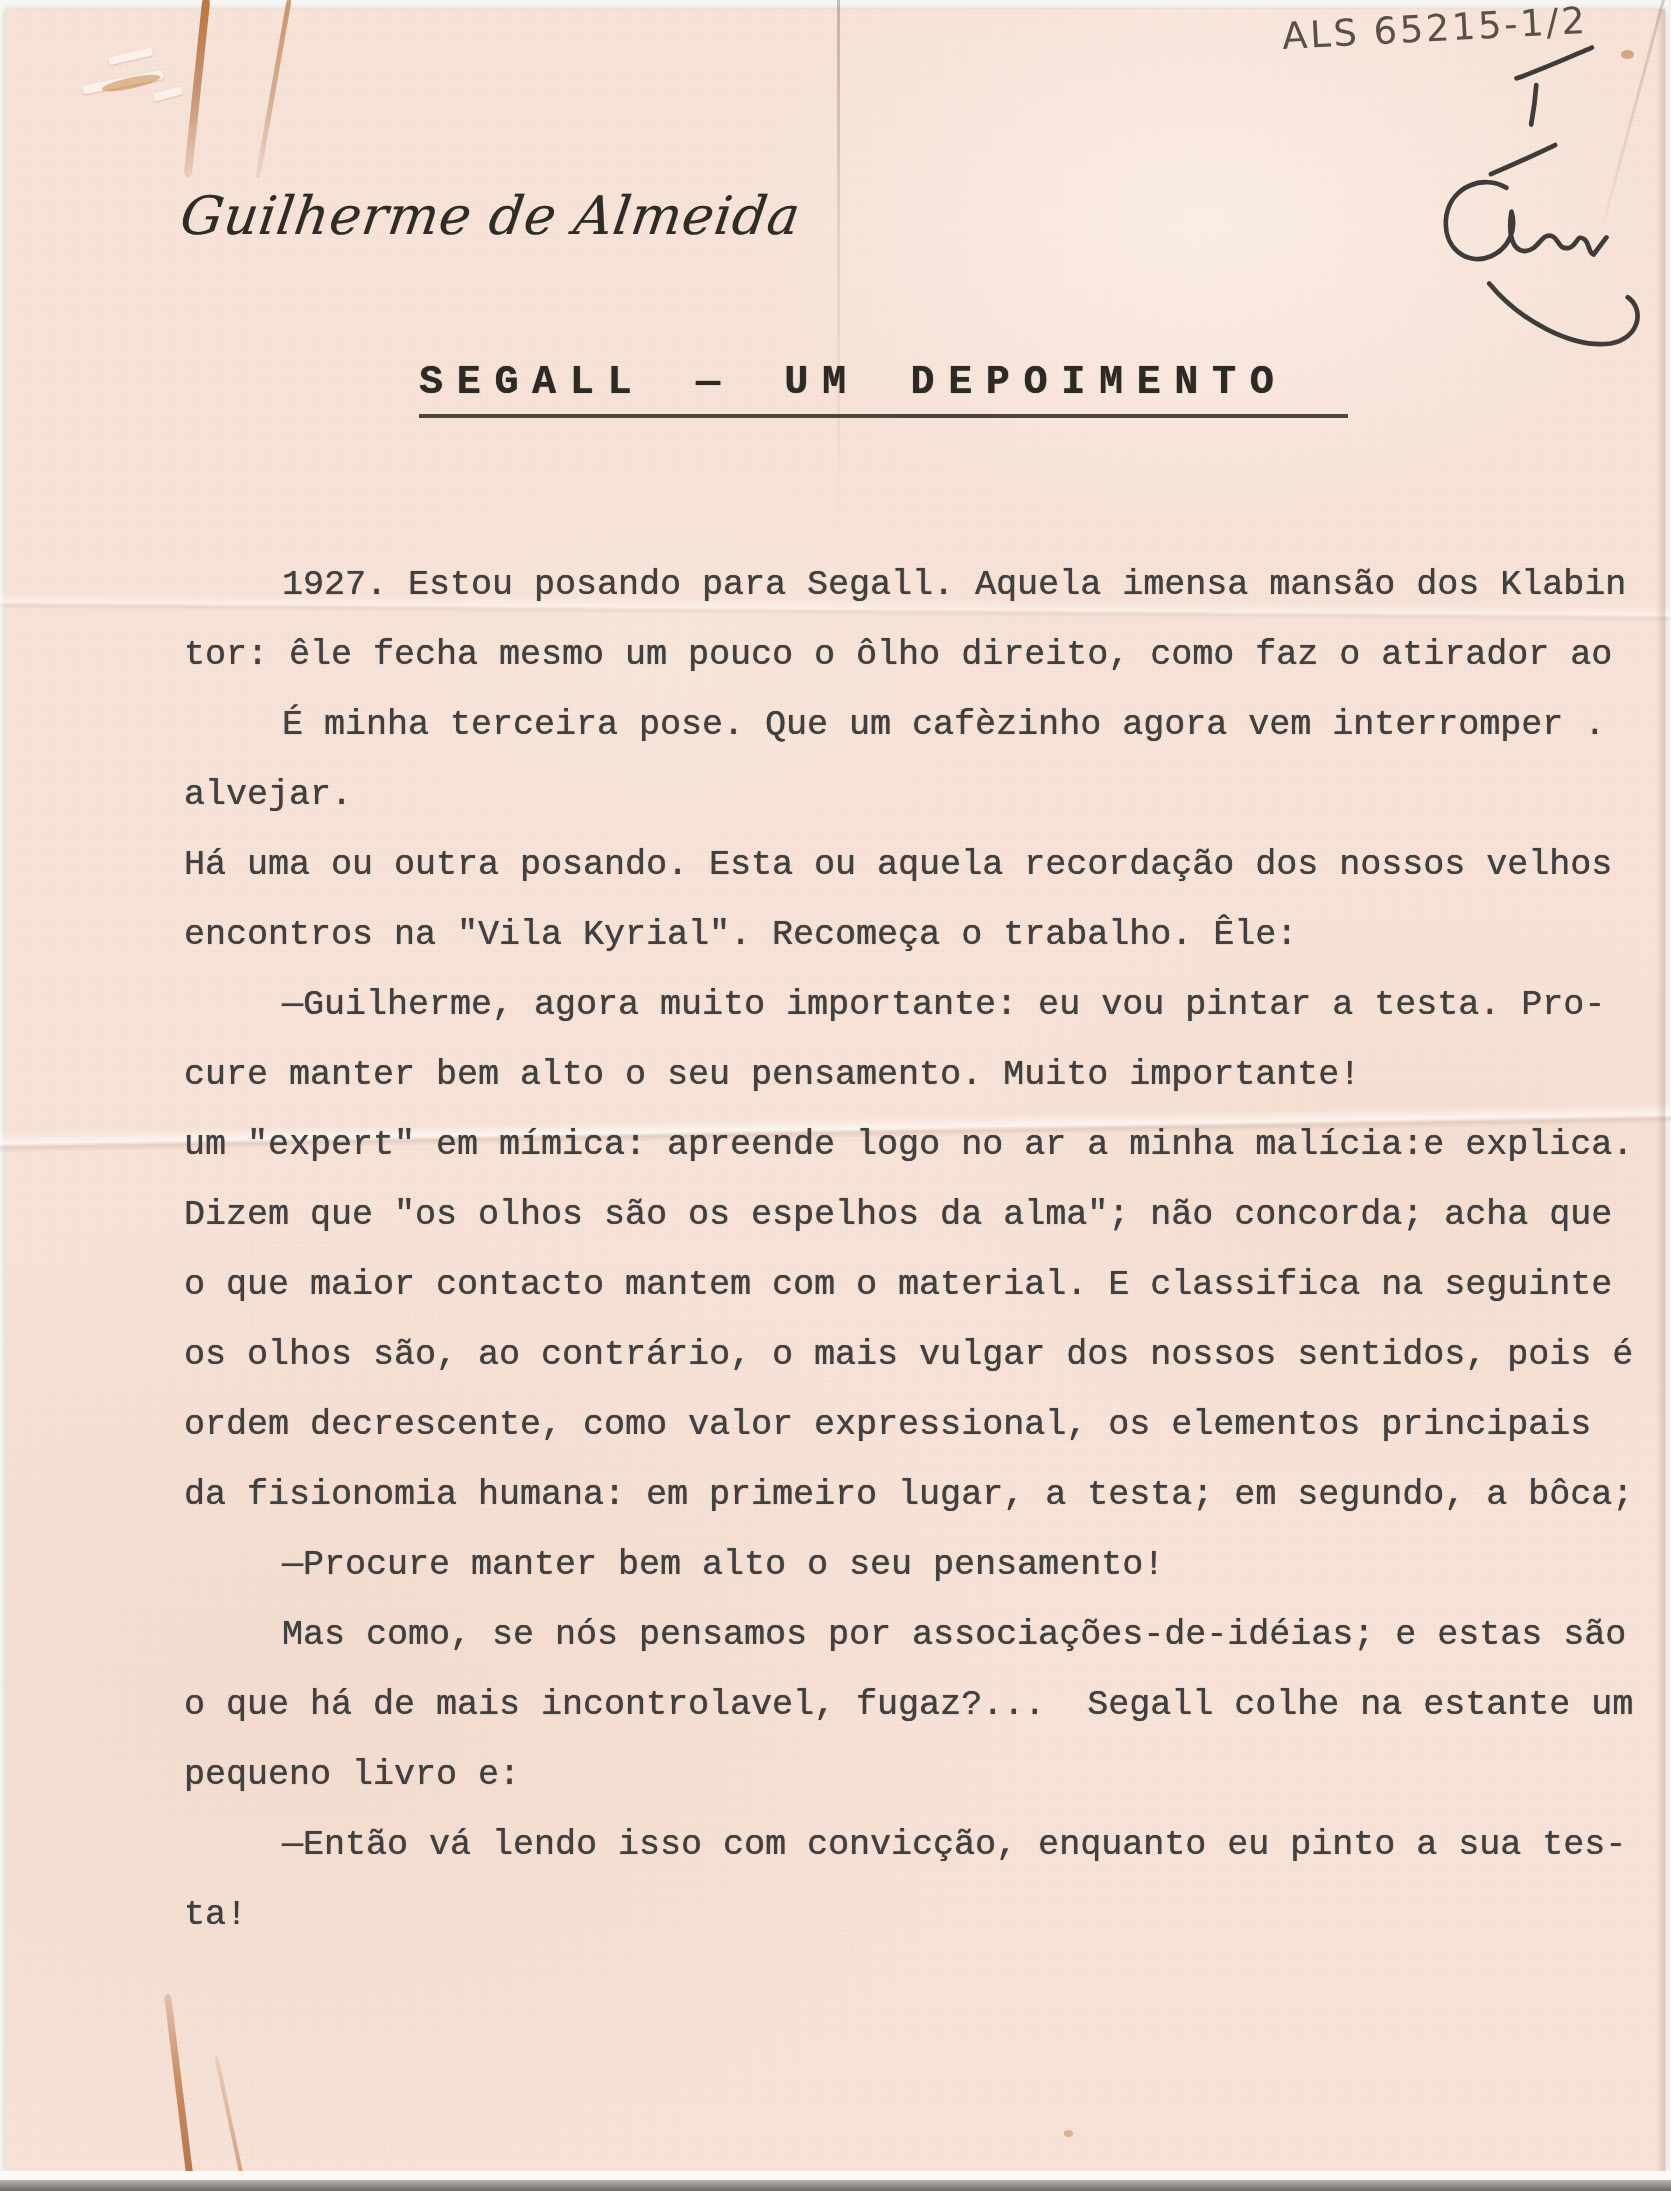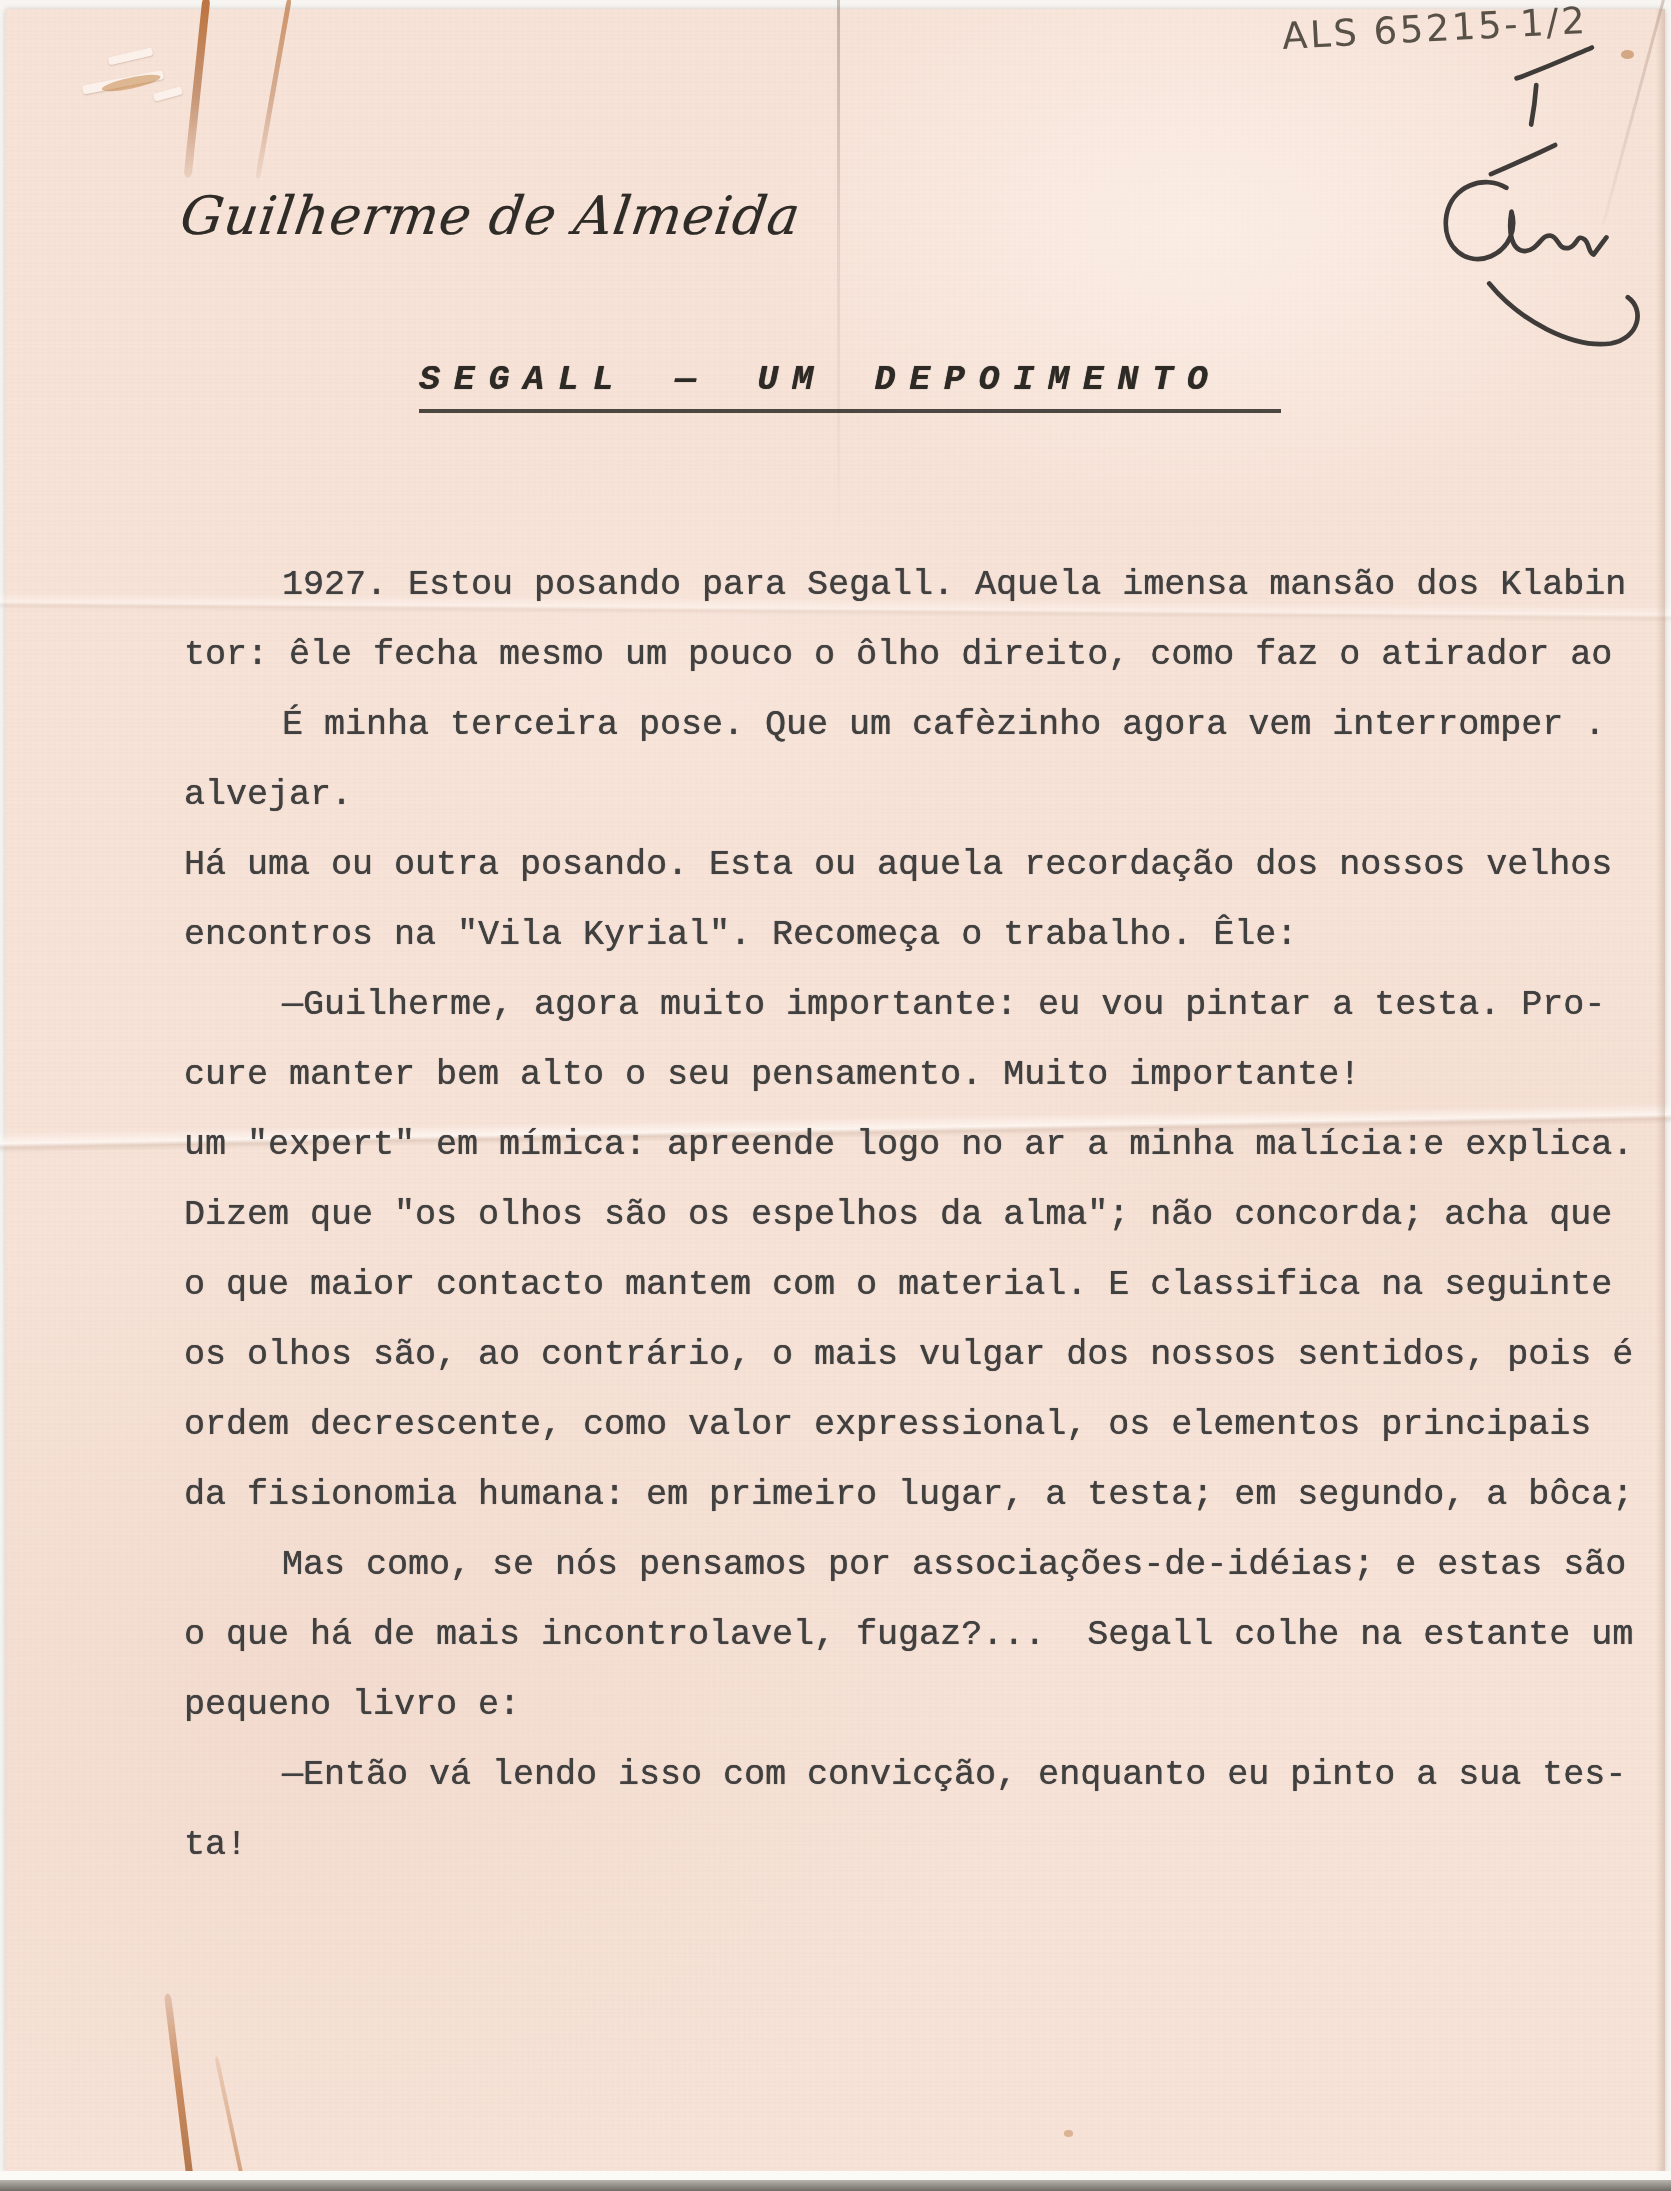--- a/index.html
+++ b/index.html
@@ -90,26 +90,25 @@
     font-size:37px;letter-spacing:2.6px;color:#474238;
     transform:rotate(-3deg);opacity:.9;
   }
   
   .signature{position:absolute;left:1395px;top:39px;}
   .signature path{stroke:#2e2d2b;stroke-width:5.5;fill:none;stroke-linecap:round;stroke-linejoin:round;opacity:.92;}
   
   .doc-title{
     position:absolute;left:419px;top:360px;
     font-family:"Liberation Mono","DejaVu Sans Mono",monospace;
-    font-size:35px;font-weight:700;color:#2d2a26;
+    font-size:40px;font-weight:700;color:#2d2a26;
     letter-spacing:13.7px;word-spacing:13px;white-space:pre;
     padding:0 60px 8.6px 0;
     border-bottom:4.3px solid rgba(45,42,38,.85);
     text-shadow:0 0 0.9px rgba(45,42,38,.8), 0.4px 0.4px 0 rgba(45,42,38,.45);
-    font-style:italic;
   }
   .body-text{
     position:absolute;left:184px;top:550px;width:1464px;
     font-family:"Liberation Mono","DejaVu Sans Mono",monospace;
     font-size:35px;line-height:70px;color:#404040;
     text-shadow:0 0 0.9px rgba(51,48,43,.75), 0.3px 0.3px 0 rgba(51,48,43,.45);
   }
   .tline{white-space:pre;height:70px;}
   .tline.indent{padding-left:98px;}
 </style>
@@ -159,20 +158,21 @@
       <div class="tline">Há uma ou outra posando. Esta ou aquela recordação dos nossos velhos</div>
       <div class="tline">encontros na "Vila Kyrial". Recomeça o trabalho. Êle:</div>
       <div class="tline indent">—Guilherme, agora muito importante: eu vou pintar a testa. Pro-</div>
       <div class="tline">cure manter bem alto o seu pensamento. Muito importante!</div>
       <div class="tline">um "expert" em mímica: apreende logo no ar a minha malícia:e explica.</div>
       <div class="tline">Dizem que "os olhos são os espelhos da alma"; não concorda; acha que</div>
       <div class="tline">o que maior contacto mantem com o material. E classifica na seguinte</div>
       <div class="tline">os olhos são, ao contrário, o mais vulgar dos nossos sentidos, pois é</div>
       <div class="tline">ordem decrescente, como valor expressional, os elementos principais</div>
       <div class="tline">da fisionomia humana: em primeiro lugar, a testa; em segundo, a bôca;</div>
+      <div class="tline indent">—Procure manter bem alto o seu pensamento!</div>
       <div class="tline indent">Mas como, se nós pensamos por associações-de-idéias; e estas são</div>
       <div class="tline">o que há de mais incontrolavel, fugaz?...  Segall colhe na estante um</div>
       <div class="tline">pequeno livro e:</div>
       <div class="tline indent">—Então vá lendo isso com convicção, enquanto eu pinto a sua tes-</div>
       <div class="tline">ta!</div>
     </div>
 
   <div class="corner-edge-line"></div>
   <div class="right-edge-shade"></div>
   <div class="edge-bottom-white"></div>

